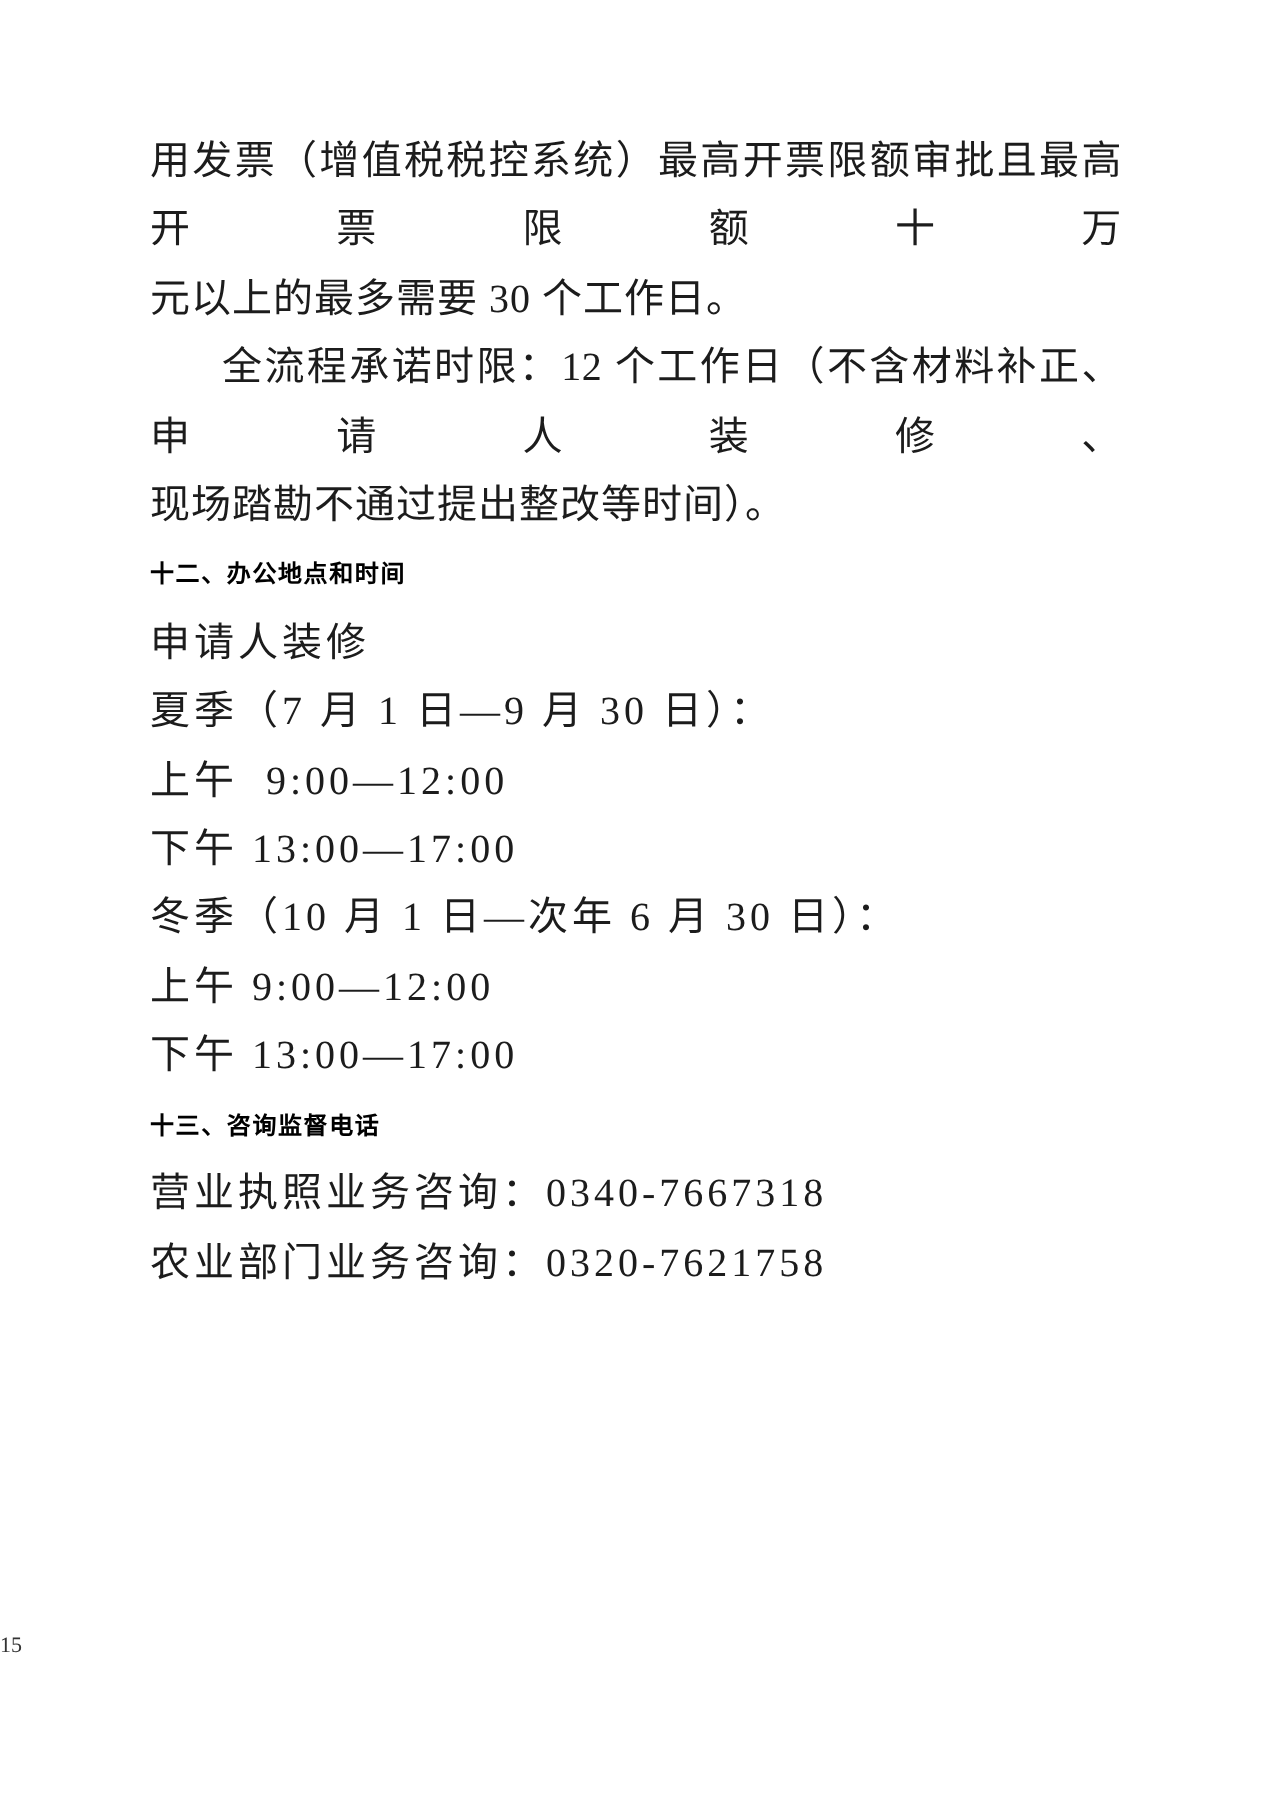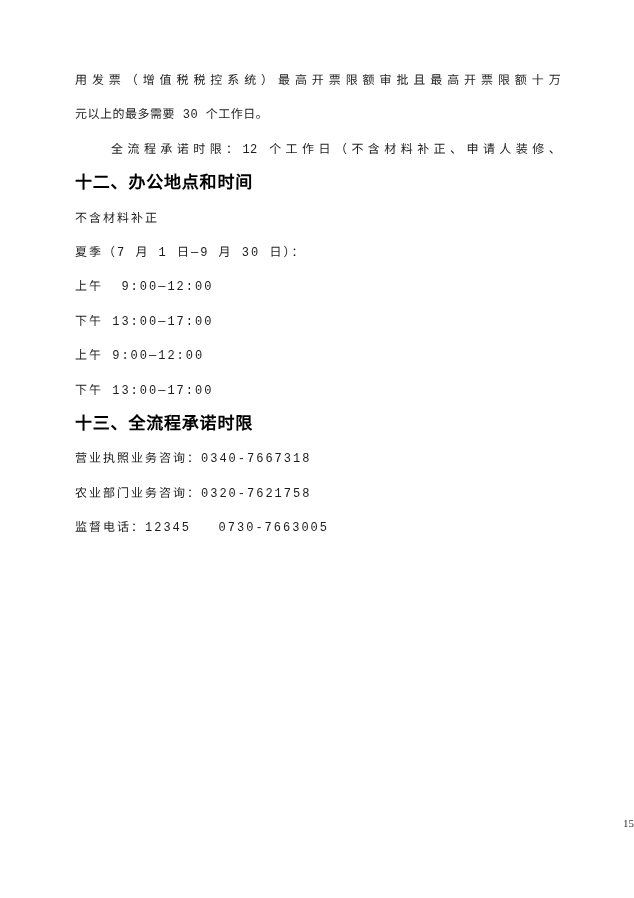--- a/index.html
+++ b/index.html
@@ -17,80 +17,81 @@
   }
   .content {
     position: absolute;
     left: 75px;
     top: 64px;
     width: 486px;
   }
   .ln {
     margin: 0;
     padding: 0;
-    font-size: 12px;
+    font-size: 20px;
     font-weight: normal;
     line-height: 34.4px;
     color: #1c1c1c;
     white-space: pre;
-    font-family: Liberation Mono, monospace;
+    font-family: Liberation Serif, serif;
   }
   .para {
     letter-spacing: 0.5px;
   }
   .jfull {
     white-space: normal;
     letter-spacing: 0.3px;
     text-align: justify;
     text-align-last: justify;
   }
   .indent2 {
     text-indent: 36px;
   }
   .std {
     letter-spacing: 2px;
   }
   .heading {
-    font-family: Liberation Mono, monospace;
+    font-family: Liberation Serif, serif;
     font-weight: 700;
-    font-size: 17px;
+    font-size: 12px;
     letter-spacing: 0.8px;
     color: #000000;
   }
   .footer {
     position: absolute;
     top: 816px;
     left: 0;
     width: 634px;
-    text-align: right;
+    text-align: left;
     font-size: 11px;
     line-height: 14px;
     color: #333333;
     font-family: "Liberation Serif", "DejaVu Serif", serif;
   }
 </style>
 </head>
 <body>
 
 <div class="page">
   <div class="content">
 
     <p class="ln para jfull">用发票（增值税税控系统）最高开票限额审批且最高开票限额十万</p>
     <p class="ln para">元以上的最多需要 30 个工作日。</p>
     <p class="ln para jfull indent2">全流程承诺时限：12 个工作日（不含材料补正、申请人装修、</p>
+    <p class="ln para">现场踏勘不通过提出整改等时间）。</p>
 
     <h2 class="ln heading">十二、办公地点和时间</h2>
-    <p class="ln std">不含材料补正</p>
+    <p class="ln std">申请人装修</p>
     <p class="ln std">夏季（7 月 1 日—9 月 30 日）：</p>
     <p class="ln std">上午  9:00—12:00</p>
     <p class="ln std">下午 13:00—17:00</p>
+    <p class="ln std">冬季（10 月 1 日—次年 6 月 30 日）：</p>
     <p class="ln std">上午 9:00—12:00</p>
     <p class="ln std">下午 13:00—17:00</p>
 
-    <h2 class="ln heading">十三、全流程承诺时限</h2>
+    <h2 class="ln heading">十三、咨询监督电话</h2>
     <p class="ln std">营业执照业务咨询：0340-7667318</p>
     <p class="ln std">农业部门业务咨询：0320-7621758</p>
-    <p class="ln std">监督电话：12345   0730-7663005</p>
 
   </div>
 
   <div class="footer">15</div>
 </div>
 
 </body></html>

